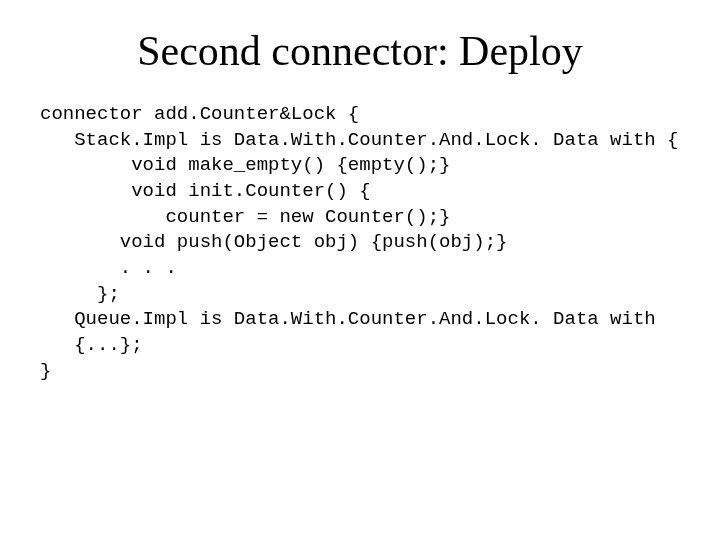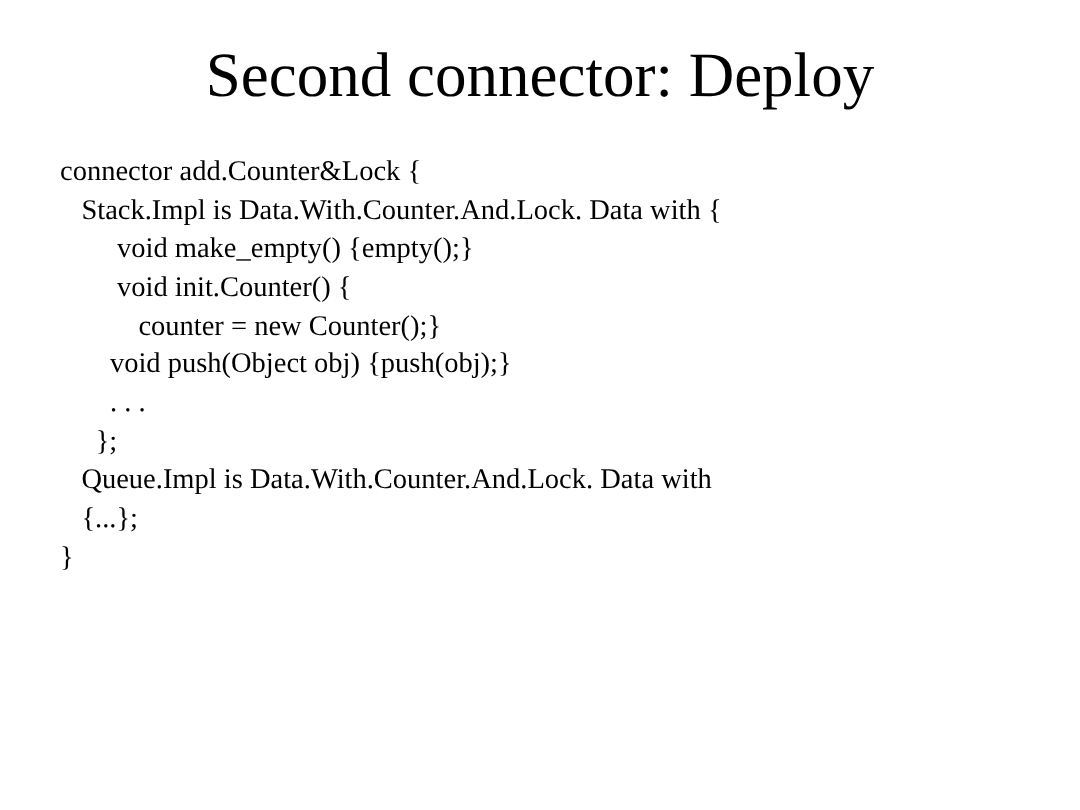--- a/index.html
+++ b/index.html
@@ -19,21 +19,21 @@
     padding: 20px 40px 20px 40px;
   }
   .title {
     font-size: 42px;
     line-height: 1.1;
     text-align: center;
     margin: 8px 0 28px 0;
     font-weight: 400;
   }
   .code {
-    font-family: Liberation Serif, serif;
+    font-family: Liberation Mono, monospace;
     font-size: 19px;
     line-height: 1.35;
     white-space: pre;
   }
 </style>
 </head>
 <body>
 
 <div class="slide">
   <div class="title">

